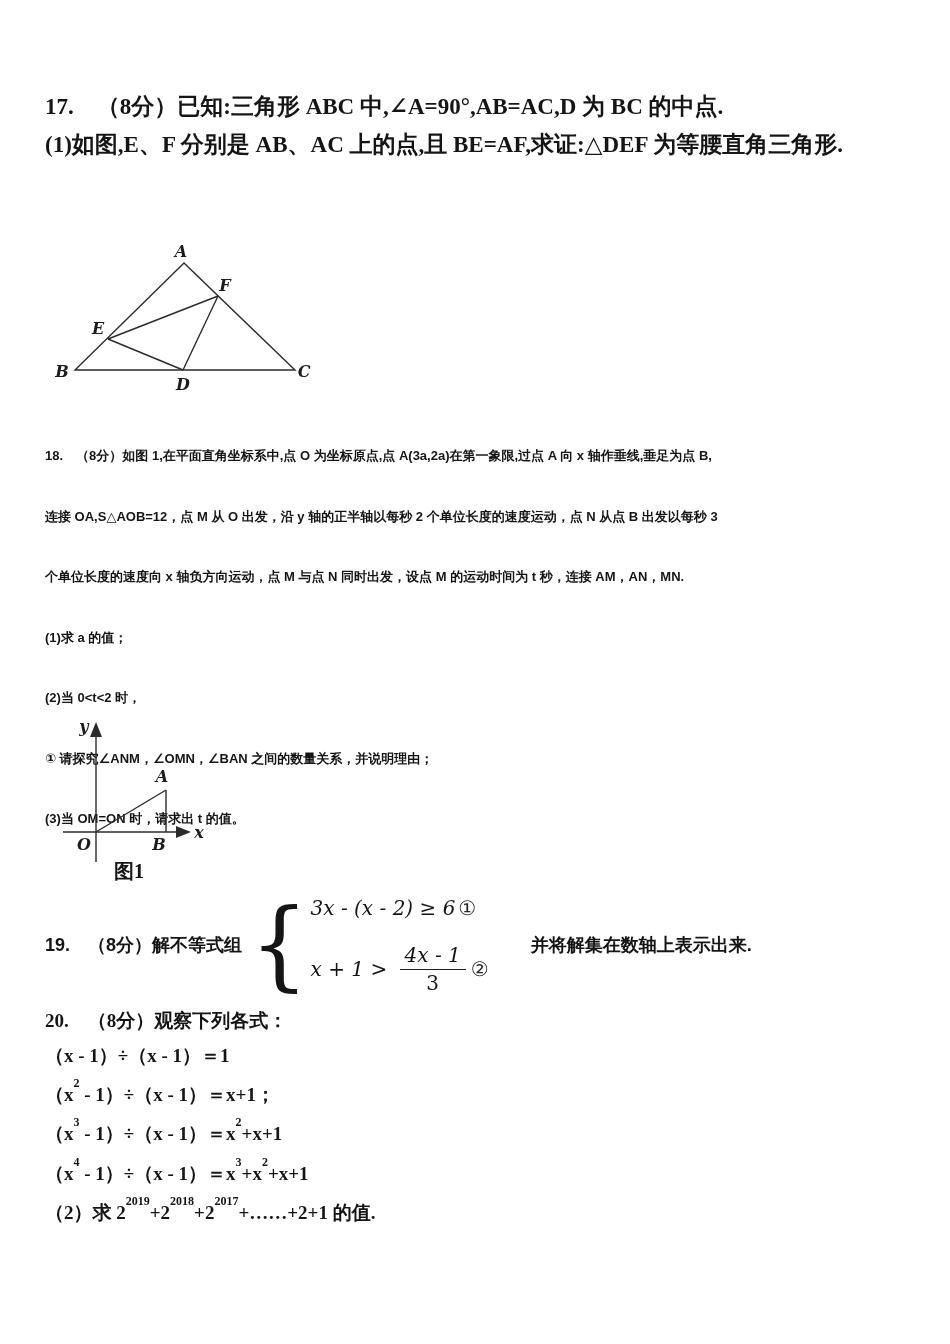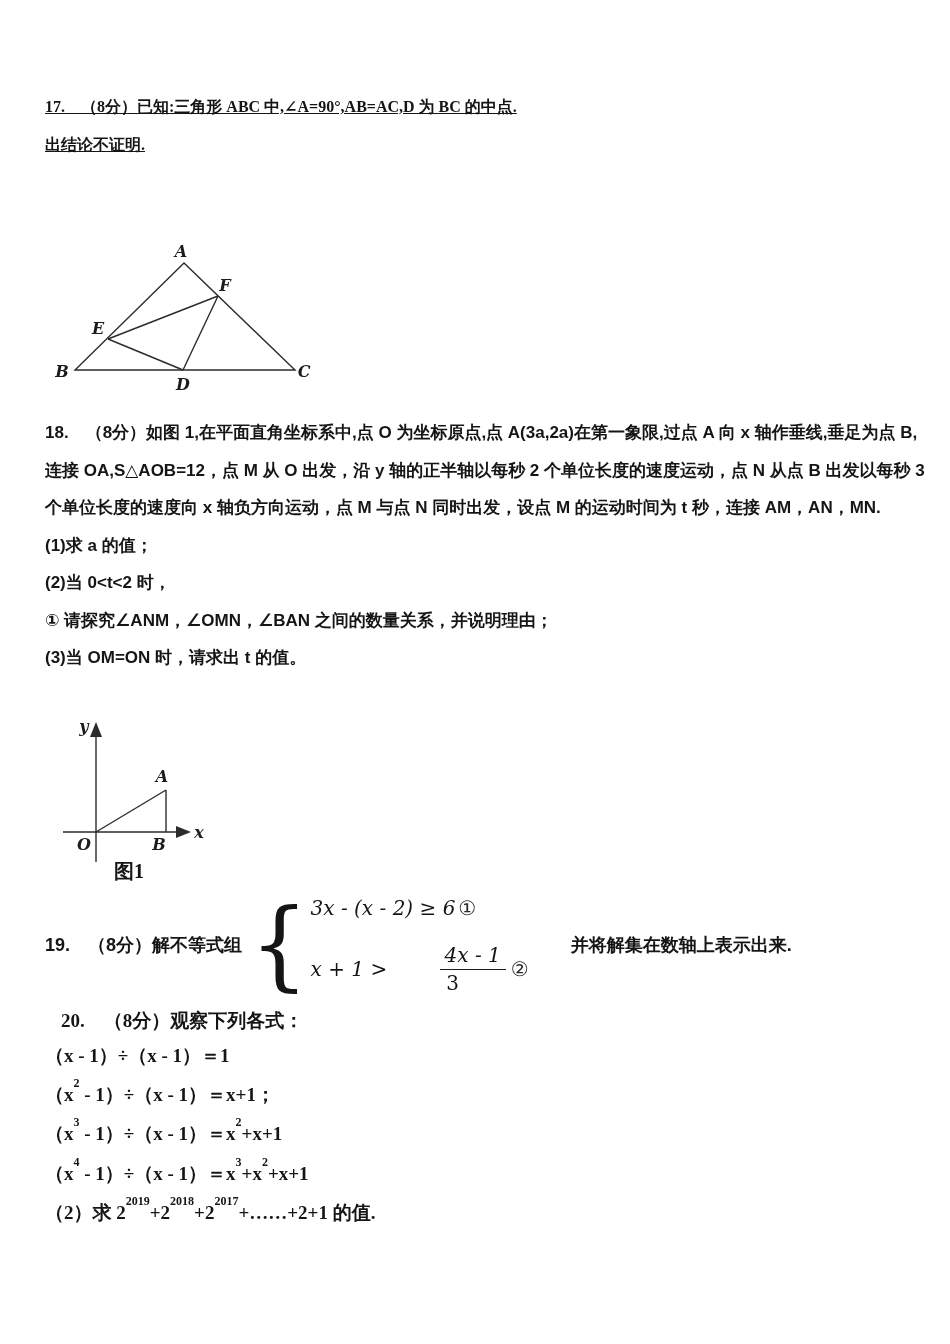--- a/index.html
+++ b/index.html
@@ -6,63 +6,63 @@
   .page {
     position:relative; width:950px; height:1344px; background:#ffffff;
     color:#151515; font-weight:bold; overflow:hidden;
   }
   .serif { font-family:"Liberation Serif","DejaVu Serif",serif; }
   .sans  { font-family:"Liberation Sans","DejaVu Sans",sans-serif; }
   .block { position:absolute; left:45px; }
 
   
   #q17 { top:88px; }
-  .line17 { font-size:16px; line-height:38px; white-space:nowrap;text-decoration:underline; }
+  .line17 { font-size:23px; line-height:38px; white-space:nowrap; }
 
   
   #fig17 { position:absolute; left:40px; top:243px; }
   .fig-label { font-family:"DejaVu Serif",serif; font-style:italic; font-weight:bold; font-size:16px; fill:#1c1c1c; }
   .fig-stroke { stroke:#2b2b2b; stroke-width:1.4; fill:none; }
 
   
   #q18 { top:414px; }
-  .line18 { font-size:17px; line-height:37.5px; white-space:nowrap; }
+  .line18 { font-size:13px; line-height:37.5px; white-space:nowrap;margin-top:23px; }
 
   
   #fig18 { position:absolute; left:55px; top:716px; }
   #fig18-caption { position:absolute; left:114px; top:858px; font-size:20px; }
 
   
   #q19 { top:893px; height:104px; display:flex; align-items:center; font-size:18px; }
   .brace { font-family:"DejaVu Serif",serif; font-weight:normal; font-size:92px; line-height:1;
            margin:0 2px 0 8px; transform:scaleY(1.05); }
   .sys { display:flex; flex-direction:column; gap:24px; }
   .mrow { font-family:"DejaVu Serif",serif; font-style:italic; font-weight:normal;
           font-size:20px; display:flex; align-items:center; white-space:pre; }
   .circ { font-style:normal; font-size:20px; margin-left:3px; color:#2a2a2a; }
   .frac { display:inline-flex; flex-direction:column; align-items:center; margin:0 2px 0 6px; line-height:1.15; }
-  .frac .num { padding:0 5px 2px; border-bottom:1.6px solid #1c1c1c;margin-left:40px; }
+  .frac .num { padding:0 5px 2px; border-bottom:1.6px solid #1c1c1c; }
   .frac .den { padding-top:2px; font-style:normal; }
   .q19-suffix { margin-left:42px; }
 
   
   #q20 { top:1002px; }
-  .q20-header { font-size:19px; line-height:37px; white-space:nowrap;margin-left:16px; }
+  .q20-header { font-size:19px; line-height:37px; white-space:nowrap; }
   .line20 { font-size:19px; line-height:34px; white-space:nowrap; }
   .line20 sup, .q20sup { font-size:12px; position:relative; top:-7px; }
   .blank { letter-spacing:0; }
 </style>
 </head>
 <body>
 
 <div class="page">
 
   <section class="block" id="q17">
     <div class="line17 serif">17.　（8分）已知:三角形 ABC 中,∠A=90°,AB=AC,D 为 BC 的中点.</div>
-    <div class="line17 serif">出结论不证明.</div>
+    <div class="line17 serif">(1)如图,E、F 分别是 AB、AC 上的点,且 BE=AF,求证:△DEF 为等腰直角三角形.</div>
   </section>
 
   <svg id="fig17" width="300" height="155" viewBox="0 0 300 155">
     <polygon class="fig-stroke" points="144,20 35,127 255,127"></polygon>
     <line class="fig-stroke" x1="68" y1="96" x2="178" y2="53"></line>
     <line class="fig-stroke" x1="68" y1="96" x2="143" y2="127"></line>
     <line class="fig-stroke" x1="178" y1="53" x2="143" y2="127"></line>
     <text class="fig-label" x="141" y="14" text-anchor="middle">A</text>
     <text class="fig-label" x="185" y="48" text-anchor="middle">F</text>
     <text class="fig-label" x="58" y="91" text-anchor="middle">E</text>

